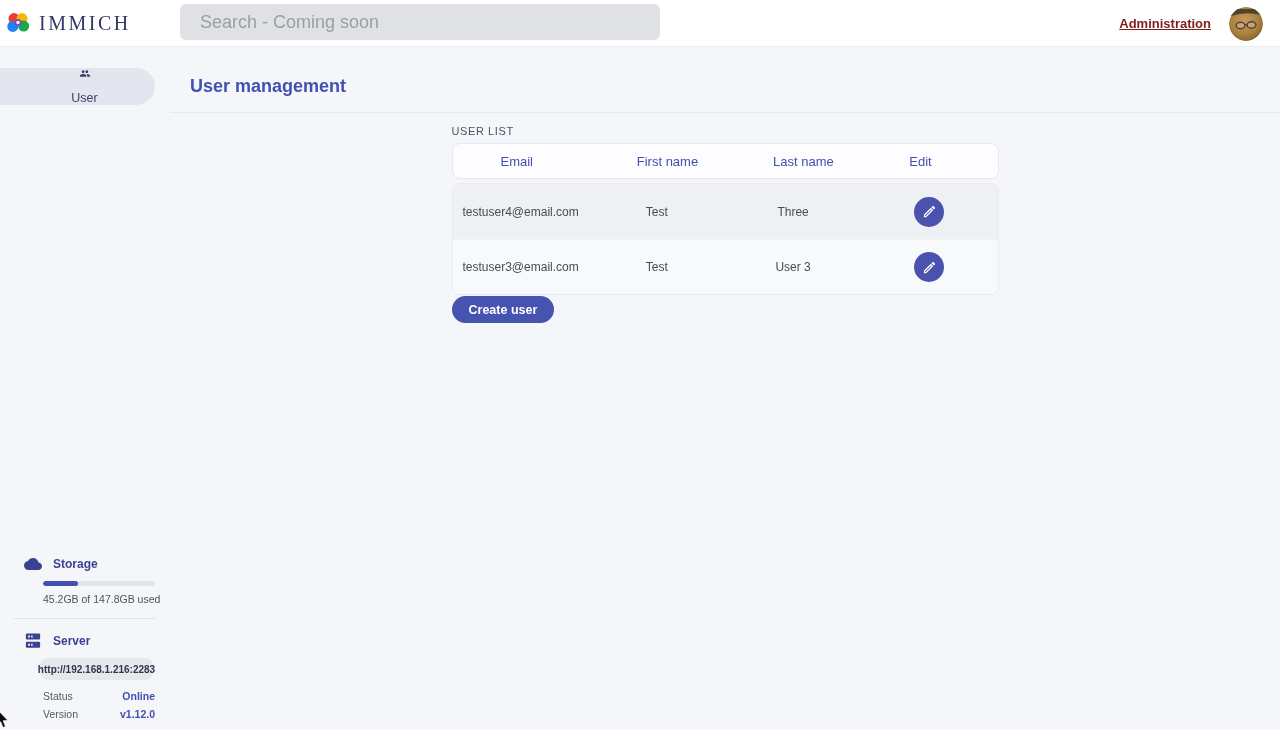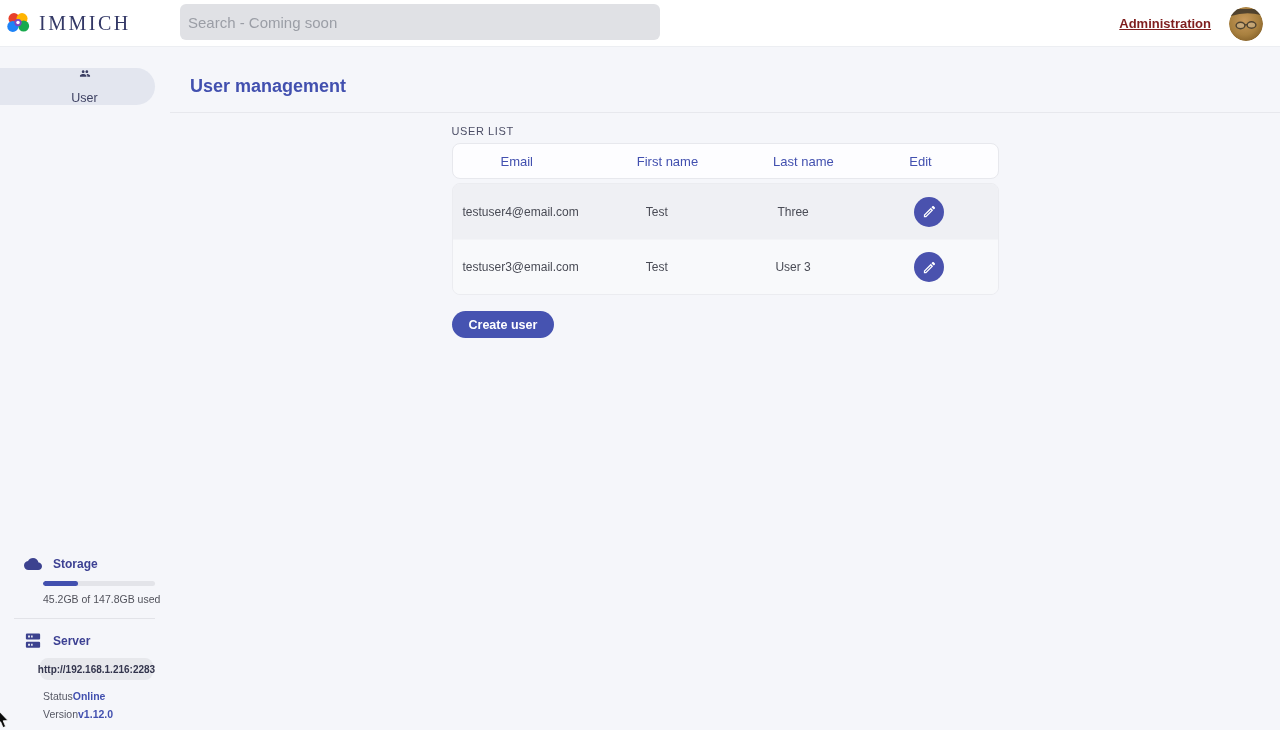--- a/index.html
+++ b/index.html
@@ -21,21 +21,21 @@
   .brand-name {
     font-family:"Liberation Serif", serif;
     font-size:20px; letter-spacing:2.5px; color:#333866; font-variant:small-caps;
   }
   .searchbar {
     position:absolute; left:180px; top:4px; width:480px; height:36px;
     background:#e0e1e5; border-radius:6px; display:flex; align-items:center;
   }
   .searchbar input {
     width:100%; height:100%; background:transparent; border:none; outline:none;
-    padding:0 8px; font-size:15px; color:#4a4c55;
+    padding:0 20px; font-size:18px; color:#4a4c55;
     font-family:"Liberation Sans", sans-serif;
   }
   .searchbar input::placeholder { color:#9b9ea6; }
   .top-right { position:absolute; right:17px; top:0; height:47px; display:flex; align-items:center; gap:18px; }
   .admin-link {
     font-size:13px; font-weight:600; color:#7f1d1d;
     text-decoration:underline; cursor:pointer;
   }
   .avatar { width:34px; height:34px; border-radius:50%; overflow:hidden; cursor:pointer; }
   
@@ -58,21 +58,21 @@
   }
   .progress-fill { height:100%; border-radius:3px; background:#4250af; }
   .sb-caption { margin:7px 0 0 43px; font-size:10.5px; color:#51525b; }
   .sb-divider { margin:13px 15px 13px 14px; border-top:1px solid #e2e3e8; }
   .url-pill {
     margin:8px 0 0 40px; width:113px; height:22px; background:#e7e8ec; border-radius:8px;
     display:flex; align-items:center; justify-content:center;
     font-size:10px; font-weight:600; color:#33354d;
   }
   .kv-line {
-    margin:0 0 0 43px; width:112px; display:flex; align-items:center;
+    margin:0 0 0 43px; width:112px; display:flex; justify-content:space-between; align-items:center;
   }
   .kv-line.first { margin-top:10px; }
   .kv-line + .kv-line { margin-top:6px; }
   .kv-key { font-size:10.5px; color:#565864; }
   .kv-val { font-size:10.5px; font-weight:700; color:#4250af; }
   
   .main { flex:1; position:relative; }
   .page-title {
     margin:29px 0 4px 20px; font-size:18px; font-weight:600; color:#4250af;
   }
@@ -95,21 +95,21 @@
   .table-row:nth-child(even) { background:#f8f9fb; }
   .table-row + .table-row { border-top:1px solid #f3f4f7; }
   .td-cell { text-align:center; font-size:12px; color:#494b55; }
   .td-edit { display:flex; justify-content:center; }
   .edit-btn {
     width:30px; height:30px; border-radius:50%; border:none; background:#4a52ae;
     display:flex; align-items:center; justify-content:center; cursor:pointer;
   }
   .edit-btn svg { width:15px; height:15px; color:#ffffff; }
   .create-btn {
-    margin-top:16px; height:27px; padding:0 17px; border:none; border-radius:14px;
+    margin-top:1px; height:27px; padding:0 17px; border:none; border-radius:14px;
     background:#4653b1; color:#ffffff; font-size:12.5px; font-weight:600;
     font-family:"Liberation Sans", sans-serif; cursor:pointer;text-align:right;
   }
   
   .cursor { position:absolute; left:-4px; top:709px; z-index:20; pointer-events:none; }
 </style>
 </head>
 <body>
 
 <header class="topbar">

